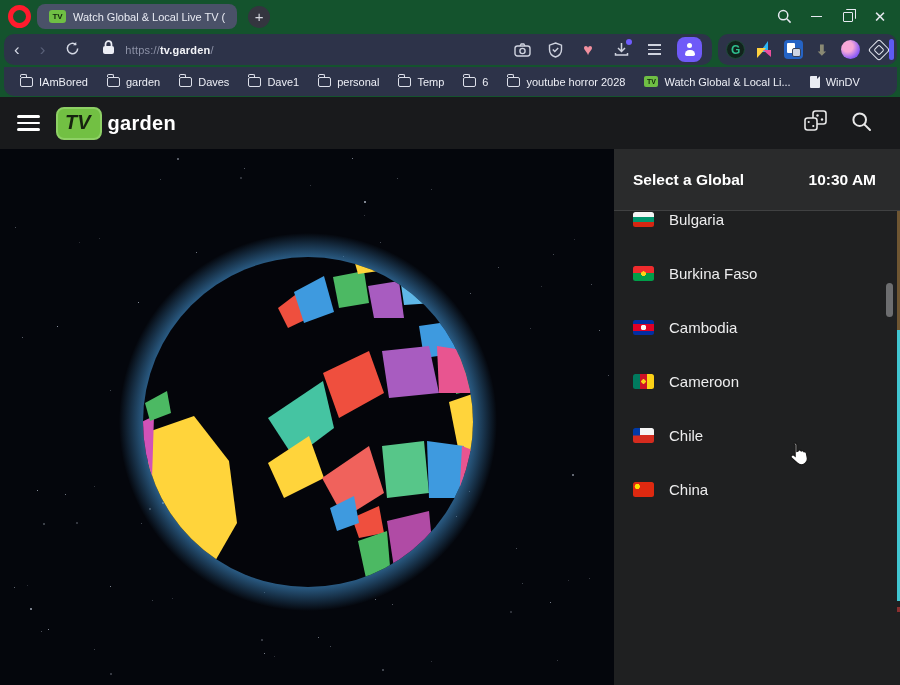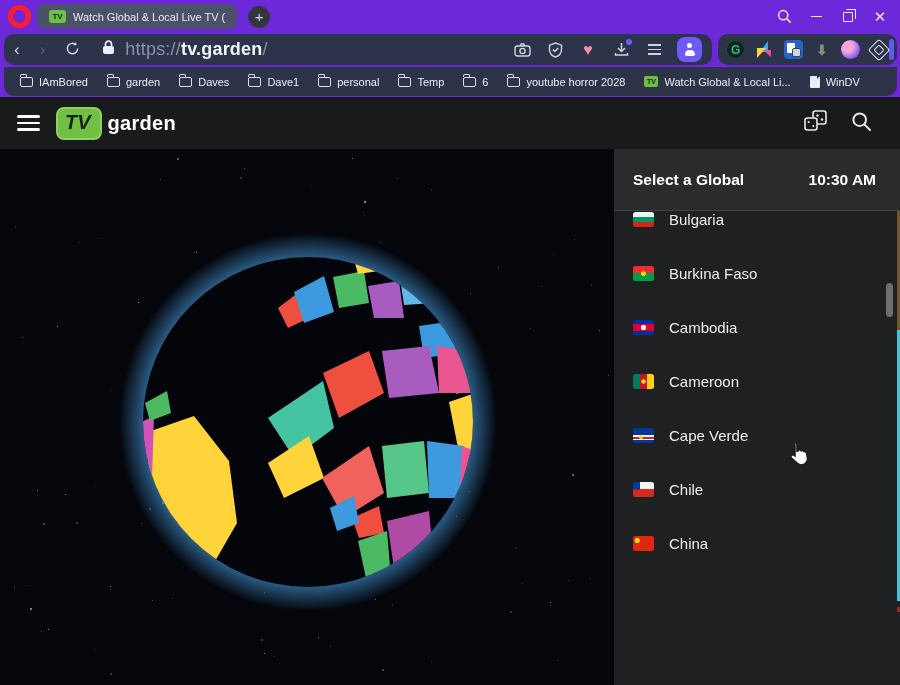--- a/index.html
+++ b/index.html
@@ -1,17 +1,17 @@
 <!DOCTYPE html>
 <html><head>
 <meta charset="utf-8">
 <style>
   * { margin:0; padding:0; box-sizing:border-box; }
   body { font-family:"Liberation Sans", sans-serif; background:#000; }
-  .screen { position:relative; width:900px; height:685px; background:#6d28d9; overflow:hidden; }
+  .screen { position:relative; width:900px; height:685px; background:#14532d; overflow:hidden; }
 
   
   .tabbar { position:absolute; top:0; left:0; width:900px; height:33px; display:flex; align-items:center; }
   .opera-logo { width:23px; height:23px; border:5px solid #ff1b2d; border-radius:50%; margin-left:8px; }
   .tab { margin-left:6px; height:25px; background:#4a5168; border-radius:8px; display:flex; align-items:center; padding:0 12px; gap:7px; }
   .tab-favicon { width:17px; height:13px; background:#6fbf44; border-radius:3px; color:#10240c; font-size:8px; font-weight:bold; display:flex; align-items:center; justify-content:center; }
   .tab-title { font-size:11px; color:#e9ebf3; white-space:nowrap; }
   .newtab-btn { width:22px; height:22px; border-radius:50%; background:#34353f; color:#d6d8e0; font-size:15px; display:flex; align-items:center; justify-content:center; margin-left:11px; }
   .win-controls { position:absolute; right:0; top:0; height:33px; display:flex; align-items:center; gap:12px; padding-right:10px; }
   .win-btn { width:20px; height:20px; display:flex; align-items:center; justify-content:center; color:#e8eaf2; }
@@ -19,21 +19,21 @@
   .restore-glyph::before { content:""; position:absolute; left:2px; top:-4px; width:9px; height:9px; border:1.2px solid #e8eaf2; border-left:none; border-bottom:none; border-radius:1px; }
   .min-glyph { width:11px; height:1.5px; background:#e8eaf2; }
 
   
   .main-toolbar { position:absolute; top:34px; left:4px; width:708px; height:31px; background:#2d3349; border-radius:10px; display:flex; align-items:center; }
   .ext-panel { position:absolute; top:34px; left:718px; width:179px; height:31px; background:#2d3349; border-radius:10px; display:flex; align-items:center; justify-content:space-evenly; }
   .nav-ic { font-size:17px; color:#d4d8e4; padding:0 10px; line-height:1; }
   .nav-ic.disabled { color:#596078; }
   .nav-ic.reload { font-size:14px; }
   .lock-ic { margin:0 10px 0 12px; }
-  .url { font-size:18px; color:#8d92a7; letter-spacing:.2px; }
+  .url { font-size:11px; color:#8d92a7; letter-spacing:.2px; }
   .url .host { color:#f3f4f8; font-weight:bold; }
   .tb-right { margin-left:auto; display:flex; align-items:center; gap:13px; padding-right:10px; }
   .tb-ic { position:relative; width:20px; height:20px; display:flex; align-items:center; justify-content:center; }
   .heart-glyph { color:#f2909f; font-size:16px; }
   .dl-badge { position:absolute; top:-1px; right:-1px; width:6px; height:6px; border-radius:50%; background:#6f5cff; }
   .tidy-glyph, .tidy-glyph::before, .tidy-glyph::after { width:13px; height:1.6px; background:#cfd3df; display:block; }
   .tidy-glyph { position:relative; }
   .tidy-glyph::before { content:""; position:absolute; top:-4.5px; }
   .tidy-glyph::after { content:""; position:absolute; top:4.5px; }
   .profile-btn { width:25px; height:25px; border-radius:8px; background:#6f5af8; display:flex; align-items:center; justify-content:center; }
@@ -466,24 +466,20 @@
       <span class="flag flag-kh"></span>
       <span class="country-label">Cambodia</span>
     </div>
 
     <div class="country-row">
       <span class="flag flag-cm"></span>
       <span class="country-label">Cameroon</span>
     </div>
 
 
-    <div class="country-row">
-      <span class="flag flag-cv"></span>
-      <span class="country-label">Cape Verde</span>
-    </div>
 
 
     <div class="country-row">
       <span class="flag flag-cl"></span>
       <span class="country-label">Chile</span>
     </div>
 
     <div class="country-row">
       <span class="flag flag-cn"></span>
       <span class="country-label">China</span>

